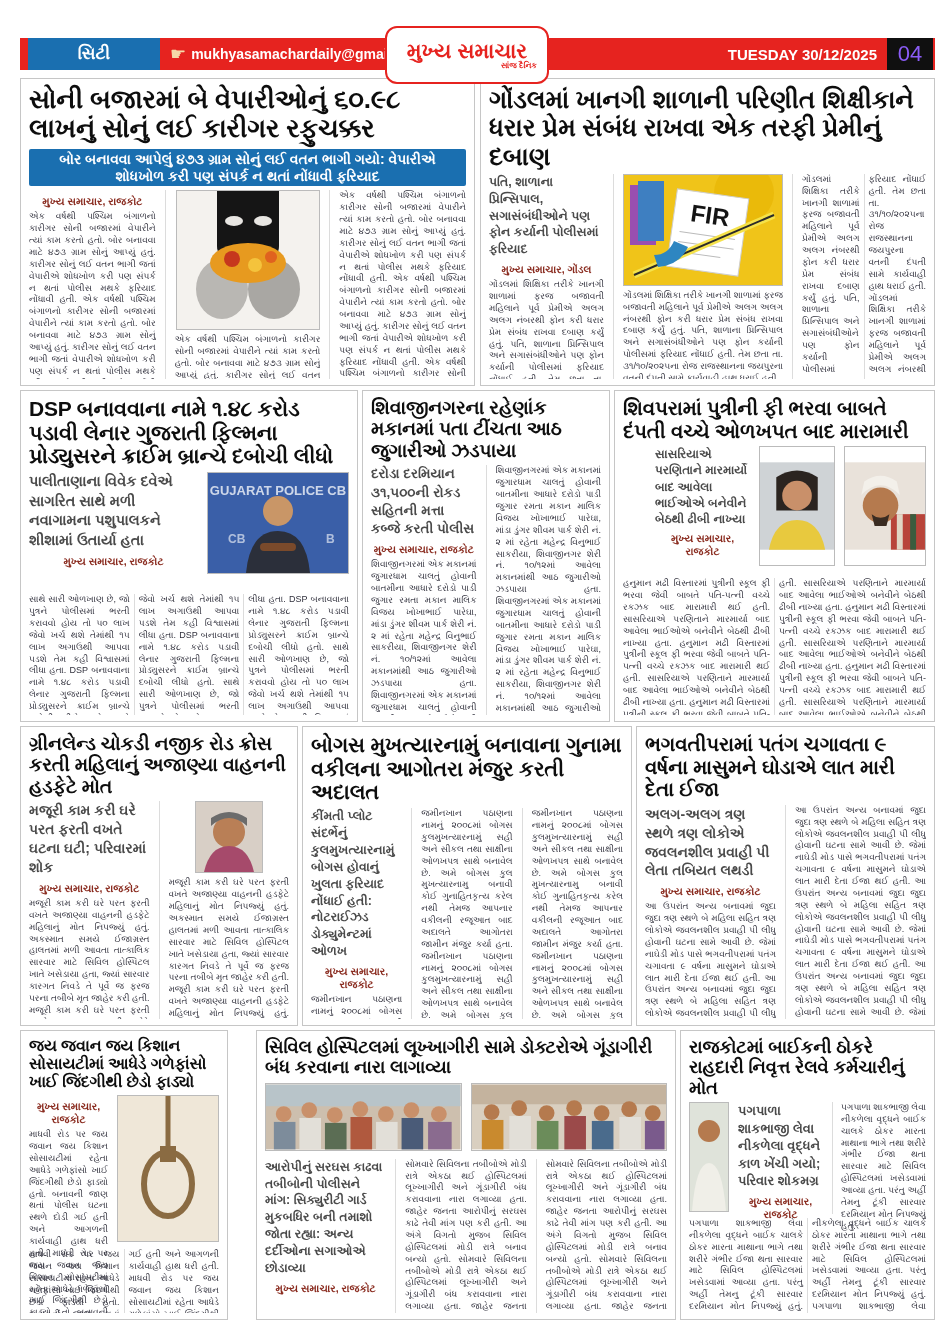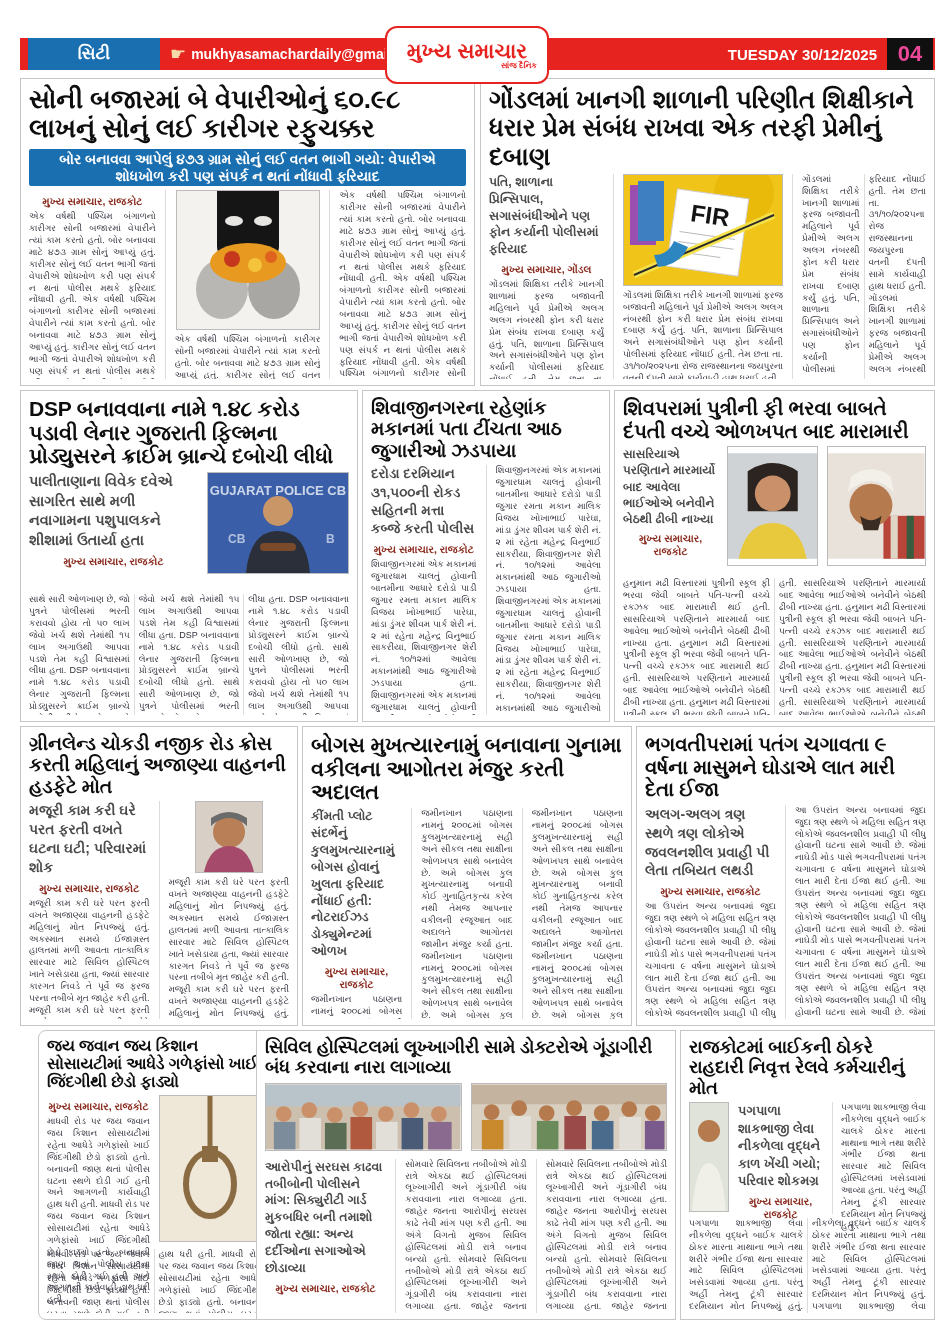--- a/index.html
+++ b/index.html
@@ -7,21 +7,21 @@
 
   
   #topbar{position:absolute;left:20px;top:38px;width:915px;height:32px;background:#e6231f;display:flex;align-items:center;}
   #section-tab{position:absolute;left:8px;top:0;width:132px;height:32px;background:#1a6fb0;color:#fff;font-weight:bold;font-size:17px;display:flex;align-items:center;justify-content:center;}
   #email-wrap{position:absolute;left:150px;top:0;height:32px;display:flex;align-items:center;gap:5px;color:#fff;font-weight:bold;font-size:14px;}
   #hand-ico{color:#f5d9a8;font-size:18px;line-height:1;}
   #masthead{position:absolute;left:385px;top:-12px;width:160px;height:54px;background:#fff;border:2.5px solid #e6231f;border-radius:12px;display:flex;flex-direction:column;align-items:center;justify-content:center;z-index:3;}
   #masthead .title{color:#e6231f;font-weight:bold;font-size:21px;line-height:1;}
   #masthead .sub{color:#e6231f;font-weight:bold;font-size:8px;align-self:flex-end;margin-right:10px;}
   #date-txt{position:absolute;right:58px;top:0;height:32px;display:flex;align-items:center;color:#fff;font-weight:bold;font-size:15px;}
-  #pagenum{position:absolute;right:2px;top:0;width:46px;height:32px;background:#101010;color:#ec4899;font-weight:bold;font-size:22px;display:flex;align-items:center;justify-content:center;}
+  #pagenum{position:absolute;right:2px;top:0;width:46px;height:32px;background:#101010;color:#8b5cf6;font-weight:normal;font-size:22px;display:flex;align-items:center;justify-content:center;}
 
   
   .article{position:absolute;border:1px solid #c6c6c6;background:#fff;padding:6px 8px;box-sizing:border-box;overflow:hidden;display:flex;flex-direction:column;}
   .headline{font-weight:bold;color:#0d0d0d;text-align:left;line-height:1.13;letter-spacing:-0.2px;}
   .subbar{background:#1a6fb0;color:#fff;font-weight:bold;text-align:center;font-size:14px;padding:2px 4px;margin-top:5px;border-radius:2px;line-height:1.2;}
   .kicker{color:#4a4a4a;font-weight:bold;line-height:1.35;}
   .byline{color:#8a2c20;font-weight:bold;text-align:center;font-size:10.5px;margin:5px 0 3px 0;}
   .body{font-size:9px;color:#32323e;text-align:justify;line-height:1.32;overflow:hidden;}
   .content{flex:1;overflow:hidden;margin-top:4px;}
   .cols{display:flex;gap:9px;height:100%;}
@@ -152,21 +152,21 @@
           <div class="body">શિવાજીનગરમાં એક મકાનમાં જુગારધામ ચાલતું હોવાની બાતમીના આધારે દરોડો પાડી જુગાર રમતા મકાન માલિક વિજય ખોખાભાઈ પારેઘા, માંડા ડુંગર શીવમ પાર્ક શેરી નં. ૨ માં રહેતા મહેન્દ્ર વિનુભાઈ સાકરીયા, શિવાજીનગર શેરી નં. ૧૦/૧૨માં આવેલા મકાનમાંથી આઠ જુગારીઓ ઝડપાયા હતા. શિવાજીનગરમાં એક મકાનમાં જુગારધામ ચાલતું હોવાની બાતમીના આધારે દરોડો પાડી જુગાર રમતા મકાન માલિક વિજય ખોખાભાઈ પારેઘા, માંડા ડુંગર શીવમ પાર્ક શેરી નં. ૨ માં રહેતા મહેન્દ્ર વિનુભાઈ સાકરીયા, શિવાજીનગર શેરી નં. ૧૦/૧૨માં આવેલા મકાનમાંથી આઠ જુગારીઓ ઝડપાયા હતા. શિવાજીનગરમાં એક મકાનમાં જુગારધામ ચાલતું હોવાની બાતમીના આધારે દરોડો પાડી જુગાર રમતા મકાન માલિક વિજય ખોખાભાઈ પારેઘા, માંડા ડુંગર શીવમ પાર્ક શેરી નં. ૨ માં રહેતા મહેન્દ્ર વિનુભાઈ સાકરીયા, શિવાજીનગર શેરી નં. ૧૦/૧૨માં આવેલા મકાનમાંથી આઠ જુગારીઓ ઝડપાયા હતા.</div>
         </div>
       </div>
     </div>
   </div>
 
   <div class="article" style="left:614px;top:390px;width:321px;height:332px;">
     <div class="headline" style="font-size:20px;">શિવપરામાં પુત્રીની ફી ભરવા બાબતે દંપતી વચ્ચે ઓળખપત બાદ મારામારી</div>
     <div class="content">
       <div class="row" style="height:128px;">
-        <div style="flex:0 0 95px;min-width:0;">
+        <div style="flex:0 0 95px;min-width:0;margin-left:32px;">
           <div class="kicker" style="font-size:12px;">સાસરિયાએ પરણિતાને મારમાર્યો બાદ આવેલા ભાઈઓએ બનેવીને બેઠથી ઢીબી નાખ્યા</div>
           <div class="byline">મુખ્ય સમાચાર, રાજકોટ</div>
         </div>
         <svg class="img" width="100" height="118" viewBox="0 0 100 118">
           <rect width="100" height="118" fill="#cfd3d6"></rect>
           <path d="M22 20 q28-18 56 0 v45 h-56 Z" fill="#2b2420"></path>
           <circle cx="50" cy="45" r="20" fill="#c9906a"></circle>
           <path d="M12 118 q8-40 38-40 q30 0 38 40 Z" fill="#e8c93e"></path>
         </svg>
         <svg class="img" width="108" height="118" viewBox="0 0 108 118">
@@ -233,21 +233,21 @@
           <div class="byline">મુખ્ય સમાચાર, રાજકોટ</div>
           <div class="body">આ ઉપરાંત અન્ય બનાવમાં જુદા જુદા ત્રણ સ્થળે બે મહિલા સહિત ત્રણ લોકોએ જવલનશીલ પ્રવાહી પી લીધુ હોવાની ઘટના સામે આવી છે. જેમાં નાઘેડી મોડ પાસે ભગવતીપરામાં પતંગ ચગાવતા ૯ વર્ષના માસુમને ઘોડાએ લાત મારી દેતા ઈજા થઈ હતી. આ ઉપરાંત અન્ય બનાવમાં જુદા જુદા ત્રણ સ્થળે બે મહિલા સહિત ત્રણ લોકોએ જવલનશીલ પ્રવાહી પી લીધુ હોવાની ઘટના સામે આવી છે. જેમાં નાઘેડી મોડ પાસે ભગવતીપરામાં પતંગ ચગાવતા ૯ વર્ષના માસુમને ઘોડાએ લાત મારી દેતા ઈજા થઈ હતી.</div>
         </div>
         <div class="col">
           <div class="body">આ ઉપરાંત અન્ય બનાવમાં જુદા જુદા ત્રણ સ્થળે બે મહિલા સહિત ત્રણ લોકોએ જવલનશીલ પ્રવાહી પી લીધુ હોવાની ઘટના સામે આવી છે. જેમાં નાઘેડી મોડ પાસે ભગવતીપરામાં પતંગ ચગાવતા ૯ વર્ષના માસુમને ઘોડાએ લાત મારી દેતા ઈજા થઈ હતી. આ ઉપરાંત અન્ય બનાવમાં જુદા જુદા ત્રણ સ્થળે બે મહિલા સહિત ત્રણ લોકોએ જવલનશીલ પ્રવાહી પી લીધુ હોવાની ઘટના સામે આવી છે. જેમાં નાઘેડી મોડ પાસે ભગવતીપરામાં પતંગ ચગાવતા ૯ વર્ષના માસુમને ઘોડાએ લાત મારી દેતા ઈજા થઈ હતી. આ ઉપરાંત અન્ય બનાવમાં જુદા જુદા ત્રણ સ્થળે બે મહિલા સહિત ત્રણ લોકોએ જવલનશીલ પ્રવાહી પી લીધુ હોવાની ઘટના સામે આવી છે. જેમાં નાઘેડી મોડ પાસે ભગવતીપરામાં પતંગ ચગાવતા ૯ વર્ષના માસુમને ઘોડાએ લાત મારી દેતા ઈજા થઈ હતી.</div>
         </div>
       </div>
     </div>
   </div>
 
-  <div class="article" style="left:38px;top:1030px;width:232px;height:290px;border-radius:8px;">
+  <div class="article" style="left:20px;top:1030px;width:208px;height:290px;">
     <div class="headline" style="font-size:16px;">જય જવાન જય કિશાન સોસાયટીમાં આધેડે ગળેફાંસો ખાઈ જિંદગીથી છેડો ફાડ્યો</div>
     <div class="content">
       <div class="row" style="height:150px;">
         <div style="flex:1;min-width:0;">
           <div class="byline">મુખ્ય સમાચાર, રાજકોટ</div>
           <div class="body">માધવી રોડ પર જય જવાન જય કિશાન સોસાયટીમાં રહેતા આધેડે ગળેફાંસો ખાઈ જિંદગીથી છેડો ફાડ્યો હતો. બનાવની જાણ થતાં પોલીસ ઘટના સ્થળે દોડી ગઈ હતી અને આગળની કાર્યવાહી હાથ ધરી હતી. માધવી રોડ પર જય જવાન જય કિશાન સોસાયટીમાં રહેતા આધેડે ગળેફાંસો ખાઈ જિંદગીથી છેડો ફાડ્યો હતો. બનાવની જાણ થતાં પોલીસ ઘટના સ્થળે દોડી ગઈ હતી અને આગળની કાર્યવાહી હાથ ધરી હતી.</div>
         </div>
         <svg class="img" width="100" height="145" viewBox="0 0 100 145">
           <rect width="100" height="145" fill="#efe7d8"></rect>
           <line x1="50" y1="0" x2="50" y2="55" stroke="#8a6b42" stroke-width="5"></line>

